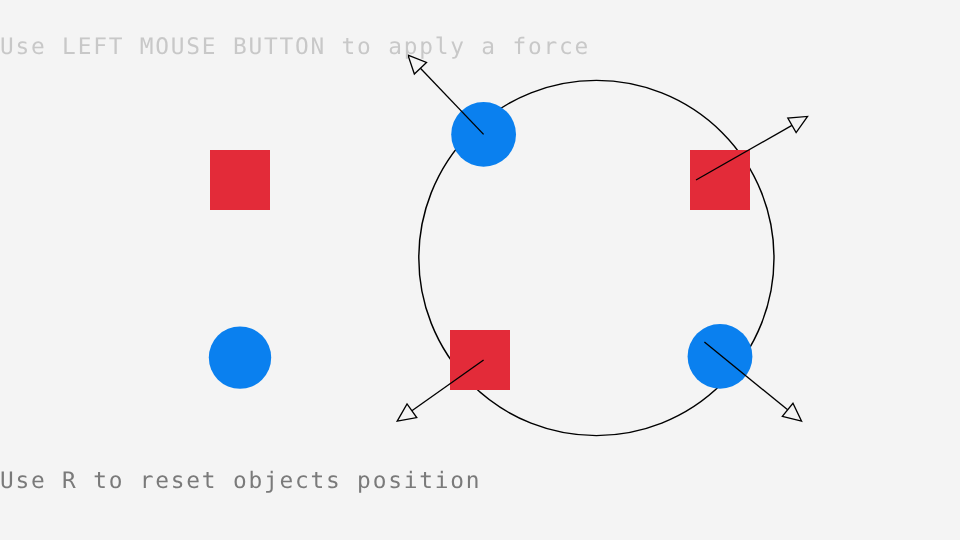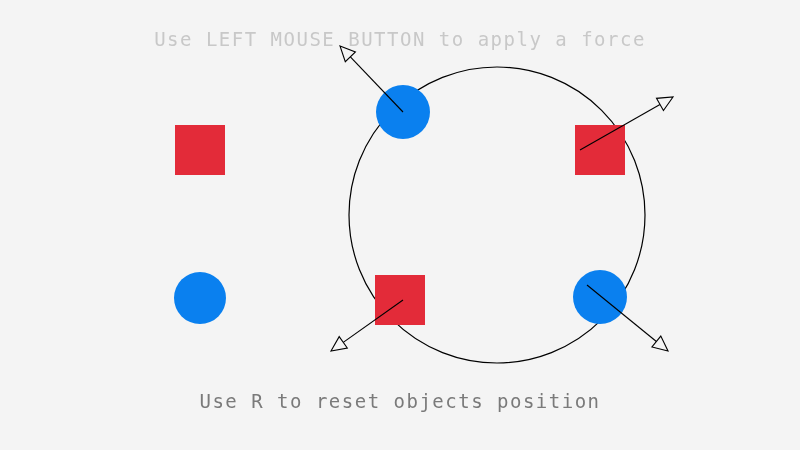--- a/index.html
+++ b/index.html
@@ -24,21 +24,21 @@
     position: absolute;
     left: 0;
     top: 0;
     width: 800px;
     height: 450px;
   }
   .hint {
     position: absolute;
     left: 0;
     width: 800px;
-    text-align: center;
+    text-align: left;
     font-family: "DejaVu Sans Mono", monospace;
     letter-spacing: 1.5px;
     white-space: pre;
     user-select: none;
   }
   #hint-top {
     top: 28px;
     font-size: 19px;
     color: #c8c8c8;
   }

